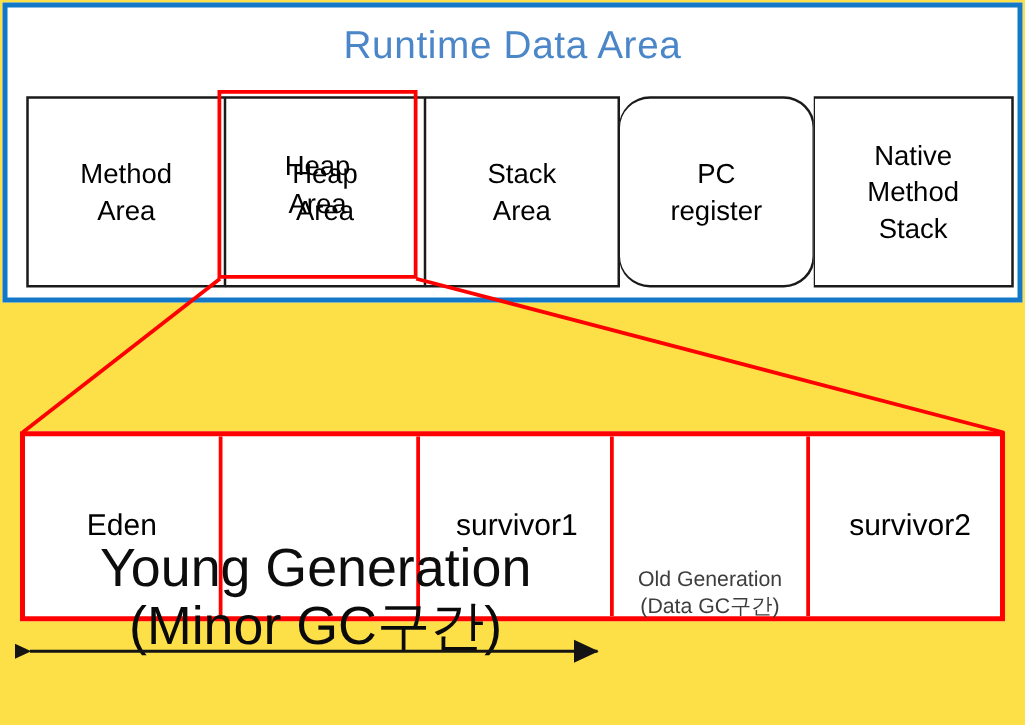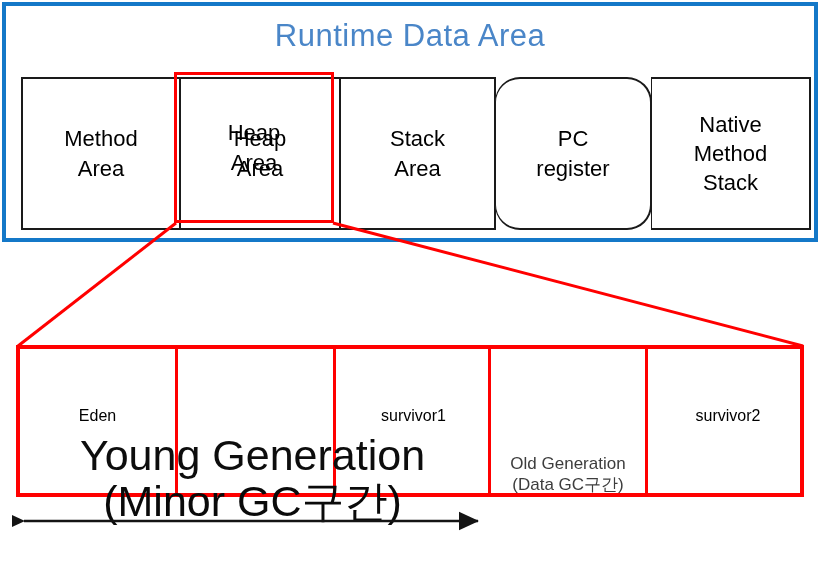--- a/index.html
+++ b/index.html
@@ -4,21 +4,21 @@
 <style>
   html, body {
     margin: 0;
     padding: 0;
     background: #000000;
   }
   #stage {
     position: relative;
     width: 820px;
     height: 580px;
-    background: #ffffff;
+    background: #fde047;
     overflow: hidden;
     font-family: "Liberation Sans", sans-serif;
   }
 
   
   #top-panel {
     position: absolute;
     left: 2px;
     top: 2px;
     width: 816px;
@@ -120,21 +120,21 @@
     position: absolute;
     top: 0;
     width: 3px;
     height: 144px;
     background: #ff0000;
   }
   .gen-label {
     position: absolute;
     top: 58px;
     text-align: center;
-    font-size: 16px;
+    font-size: 24px;
     color: #000000;
     white-space: nowrap;
   }
 
   
   #young-gen-label {
     position: absolute;
     left: 0px;
     top: 432px;
     width: 505px;

